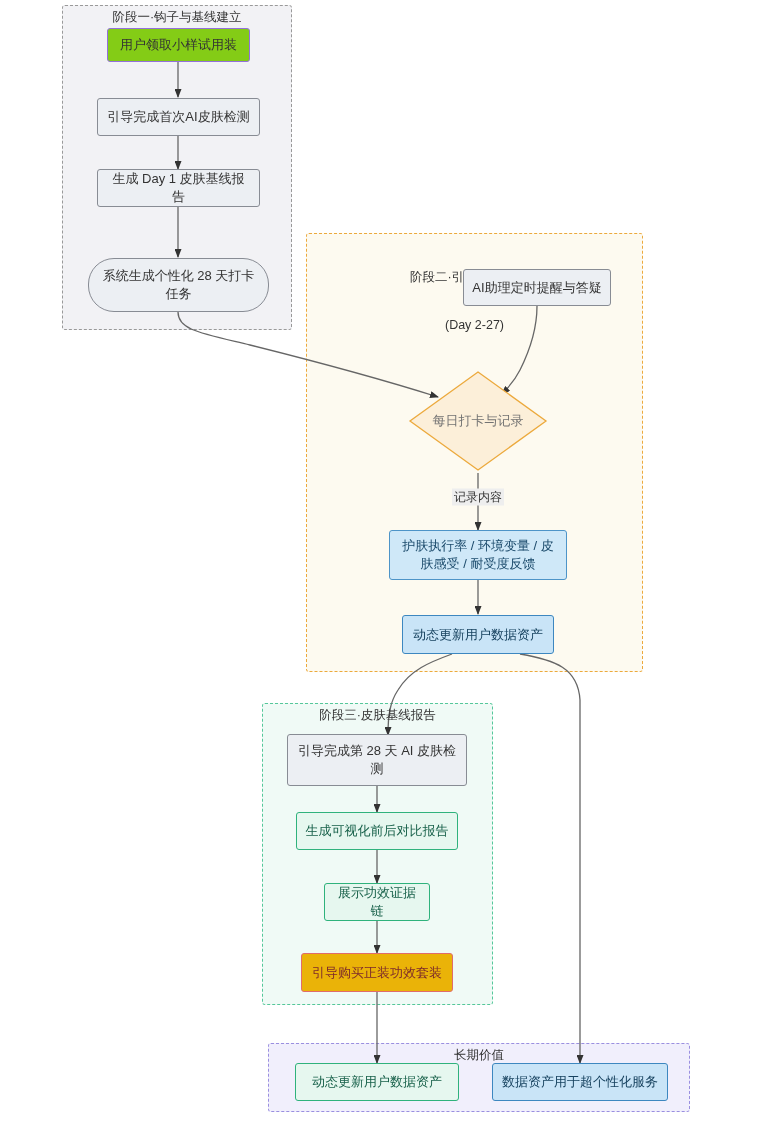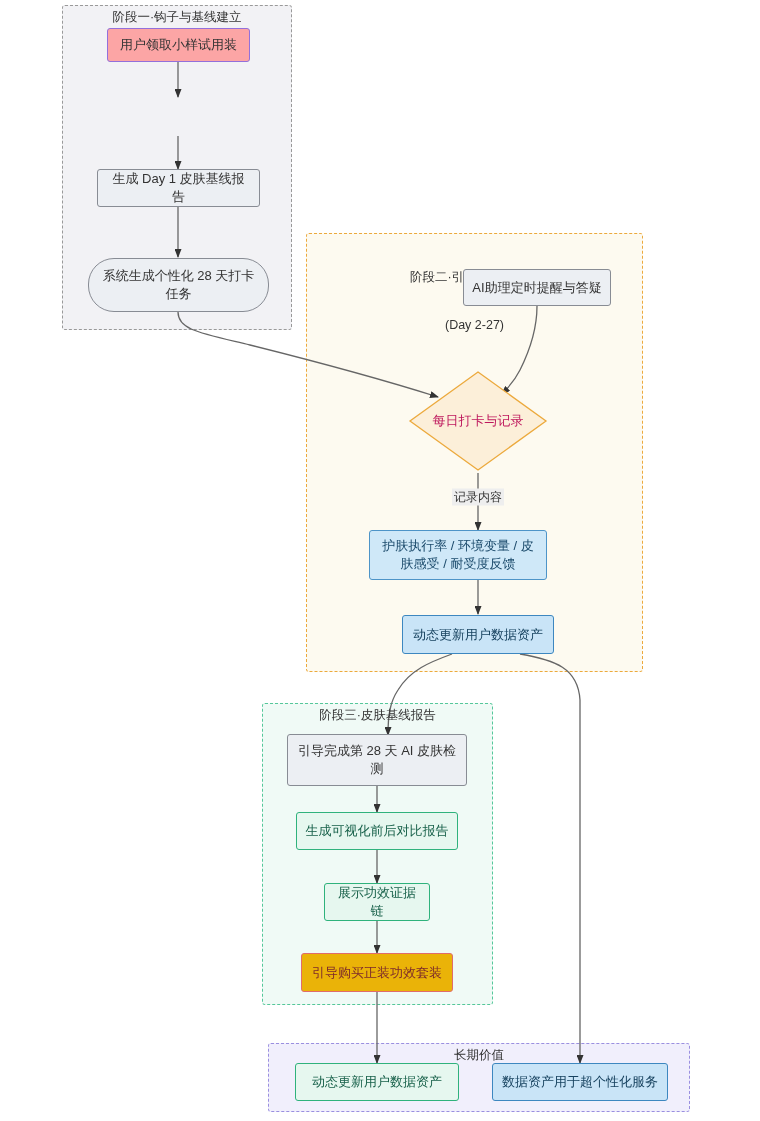--- a/index.html
+++ b/index.html
@@ -12,27 +12,27 @@
   }
   #canvas{position:absolute;left:0;top:0;width:760px;height:1121px;padding-left:24px;}
   svg#edges{position:absolute;left:0;top:0;width:760px;height:1121px;pointer-events:none;}
 
   .cluster{position:absolute;box-sizing:border-box;border-style:dashed;border-width:1px;border-radius:3px;}
   .cluster-title{position:absolute;text-align:center;font-size:12.5px;color:#333333;white-space:pre;line-height:16px;}
 
   .node{position:absolute;box-sizing:border-box;display:flex;align-items:center;justify-content:center;
         text-align:center;border-width:1px;border-style:solid;border-radius:3px;font-size:13px;line-height:18px;padding:3px 8px;}
 
-  .n-default{background:#fca5a5;border-color:#9370db;color:#333333;}
+  .n-default{background:#84cc16;border-color:#9370db;color:#333333;}
   .n-gray{background:#eceff3;border-color:#888c94;color:#333333;}
   .n-blue{background:#cfe8f8;border-color:#4d94c8;color:#1b4a6b;}
   .n-blue2{background:#c9e4f7;border-color:#3d87c0;color:#17425f;}
   .n-green{background:#e6f7ef;border-color:#2fb27c;color:#18614a;}
   .n-red{background:#eab308;border-color:#e06c6c;color:#7d2b2b;}
-  .n-diamond-label{position:absolute;font-size:13px;color:#be185d;white-space:nowrap;}
+  .n-diamond-label{position:absolute;font-size:13px;color:#737373;white-space:nowrap;}
   .edge-label{position:absolute;font-size:12px;color:#333333;background:#eeeeee;padding:0 2px;white-space:nowrap;}
 </style>
 </head>
 <body>
 
 <div id="canvas">
 
   <div class="cluster" style="left:62px;top:5px;width:230px;height:325px;border-color:#999999;background:#f2f2f5;"></div>
   <div class="cluster" style="left:306px;top:233px;width:337px;height:439px;border-color:#eca93c;background:#fdfaf0;"></div>
   <div class="cluster" style="left:262px;top:703px;width:231px;height:302px;border-color:#55c79a;background:#f0faf6;"></div>
@@ -69,32 +69,33 @@
     <div>阶段二·引导与数据沉淀</div>
     <div>(Day 2-27)</div>
   </div>
 
   <div class="cluster-title" style="left:262px;top:707px;width:231px;">阶段三·皮肤基线报告</div>
 
   <div class="cluster-title" style="left:268px;top:1047px;width:422px;">长期价值</div>
 
   <div class="node n-default" style="left:107px;top:28px;width:143px;height:34px;">用户领取小样试用装</div>
 
+  <div class="node n-gray" style="left:97px;top:98px;width:163px;height:38px;">引导完成首次AI皮肤检测</div>
 
   <div class="node n-gray" style="left:97px;top:169px;width:163px;height:38px;">生成 Day 1 皮肤基线报告</div>
 
   <div class="node n-gray" style="left:88px;top:258px;width:181px;height:54px;border-radius:26px;">系统生成个性化 28 天打卡任务</div>
 
   <div class="node n-gray" style="left:463px;top:269px;width:148px;height:37px;">AI助理定时提醒与答疑</div>
 
   <div class="n-diamond-label" style="left:478px;top:421px;transform:translate(-50%,-50%);">每日打卡与记录</div>
 
   <div class="edge-label" style="left:478px;top:497px;transform:translate(-50%,-50%);">记录内容</div>
 
-  <div class="node n-blue" style="left:369px;top:530px;width:178px;height:50px;">护肤执行率 / 环境变量 / 皮肤感受 / 耐受度反馈</div>
+  <div class="node n-blue" style="left:389px;top:530px;width:178px;height:50px;">护肤执行率 / 环境变量 / 皮肤感受 / 耐受度反馈</div>
 
   <div class="node n-blue2" style="left:402px;top:615px;width:152px;height:39px;">动态更新用户数据资产</div>
 
   <div class="node n-gray" style="left:287px;top:734px;width:180px;height:52px;">引导完成第 28 天 AI 皮肤检测</div>
 
   <div class="node n-green" style="left:296px;top:812px;width:162px;height:38px;">生成可视化前后对比报告</div>
 
   <div class="node n-green" style="left:324px;top:883px;width:106px;height:38px;">展示功效证据链</div>
 
   <div class="node n-red" style="left:301px;top:953px;width:152px;height:39px;">引导购买正装功效套装</div>

